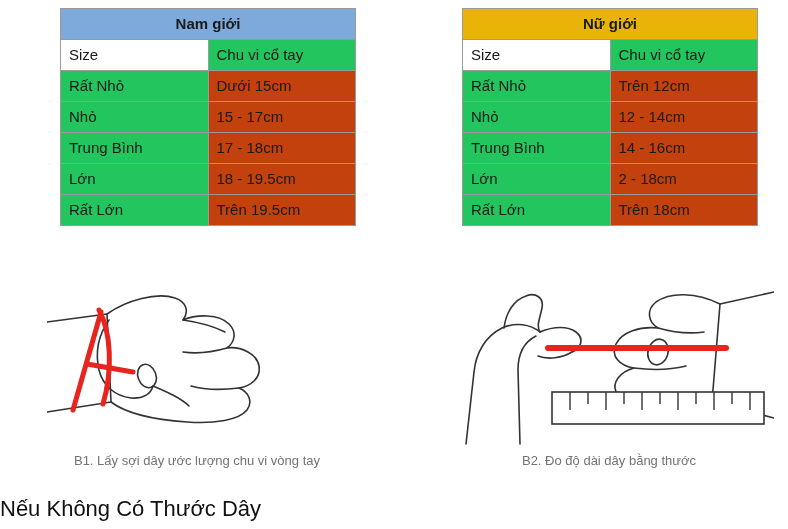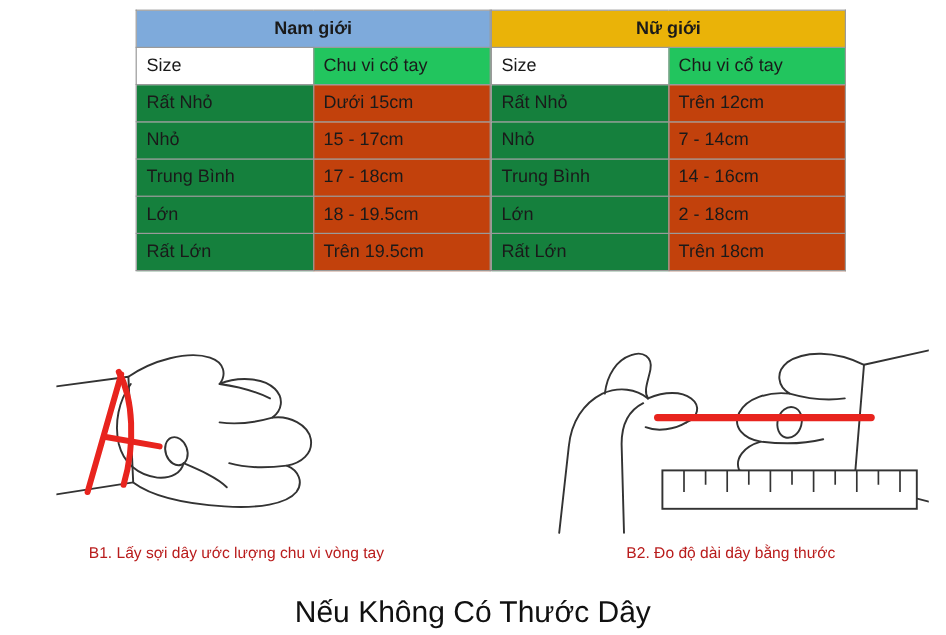--- a/index.html
+++ b/index.html
@@ -11,21 +11,21 @@
     height: 529px;
     background: #ffffff;
     font-family: "Liberation Sans", sans-serif;
     color: #1a1a1a;
     position: relative;
     overflow: hidden;
   }
 
   .tables-row {
     display: flex;
-    justify-content: center;
+    justify-content: space-between;
     padding: 8px 30px 0 60px;
     box-sizing: border-box;
   }
 
   table.size-table {
     border-collapse: collapse;
     width: 296px;
     table-layout: fixed;
   }
   table.size-table th,
@@ -45,21 +45,21 @@
     padding: 6px 4px 7px 4px !important;
   }
   .male .title-cell { background: #7eaadb; }
   .female .title-cell { background: #eab308; }
 
   .hdr-cell {
     background: #22c55e;
     font-weight: normal;
   }
   .label-cell {
-    background: #15803d;
+    background: #22c55e;
     width: 135px;
   }
   .value-cell {
     background: #c2410c;
   }
 
   .figures {
     position: relative;
     height: 230px;
     margin-top: 26px;
@@ -73,28 +73,28 @@
   .fig-left { left: 0; }
   .fig-right { left: 412px; }
 
   .fig svg {
     display: block;
     margin: 0 auto;
   }
 
   .caption {
     font-size: 13px;
-    color: #b91c1c;
+    color: #737373;
     margin-top: 6px;
     text-align: center;
   }
 
   .footer-note {
-    text-align: center;
-    font-size: 25px;
+    text-align: left;
+    font-size: 22px;
     margin-top: 14px;
     color: #111;
   }
 </style>
 </head>
 <body>
 
 <div class="tables-row">
 
   <table class="size-table male">
@@ -137,21 +137,21 @@
     <tr>
       <th class="hdr-cell label-cell" style="background:#ffffff">Size</th>
       <th class="hdr-cell">Chu vi cổ tay</th>
     </tr>
     <tr>
       <td class="label-cell">Rất Nhỏ</td>
       <td class="value-cell">Trên 12cm</td>
     </tr>
     <tr>
       <td class="label-cell">Nhỏ</td>
-      <td class="value-cell">7 - 14cm</td>
+      <td class="value-cell">12 - 14cm</td>
     </tr>
     <tr>
       <td class="label-cell">Trung Bình</td>
       <td class="value-cell">14 - 16cm</td>
     </tr>
     <tr>
       <td class="label-cell">Lớn</td>
       <td class="value-cell">2 - 18cm</td>
     </tr>
     <tr>

